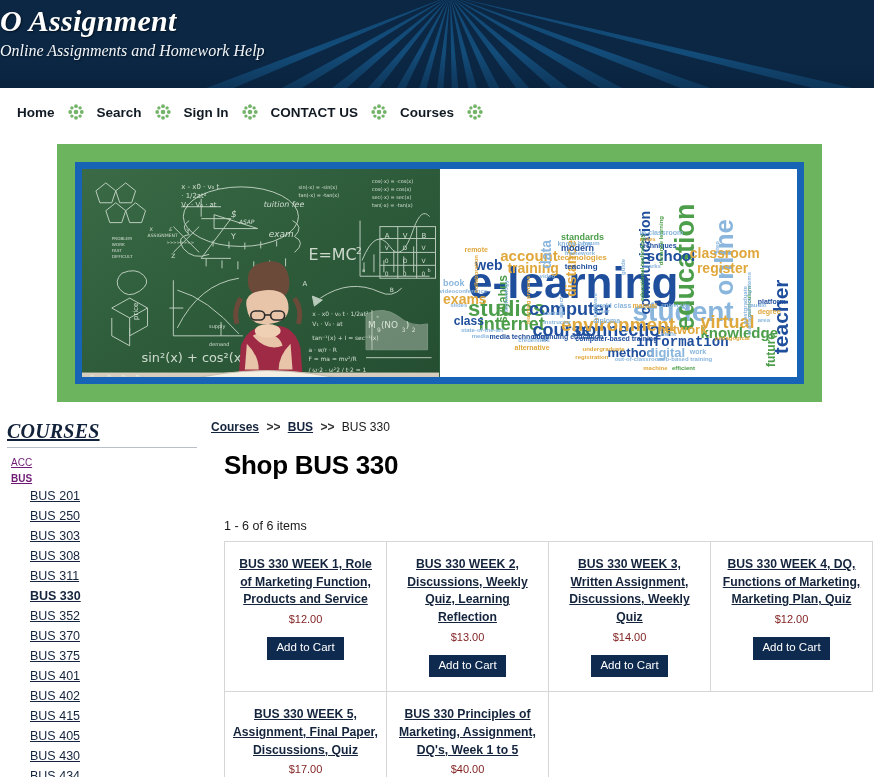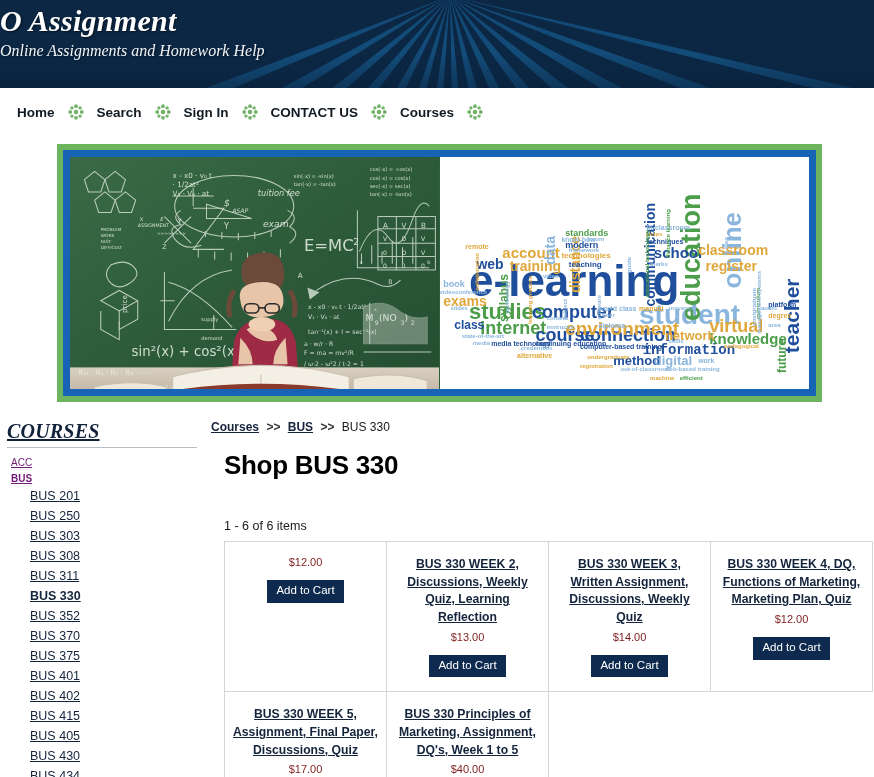--- a/index.html
+++ b/index.html
@@ -77,21 +77,21 @@
     display: inline-block;
   }
 
   
   .banner-wrap {
     padding: 8px 0 0 57px;
   }
   .banner {
     width: 765px; height: 258px;
     background: #6cb45e;
-    padding: 6px;
+    padding: 18px;
   }
   .banner-inner {
     width: 100%; height: 100%;
     background: #1763b5;
     padding: 7px;
   }
   .banner-content {
     width: 100%; height: 100%;
     display: flex;
     background: #ffffff;
@@ -637,21 +637,21 @@
       <a>BUS</a>
       <span class="crumb-sep">&gt;&gt;</span>
       <span class="crumb-current">BUS 330</span>
     </div>
 
     <h1 class="page-title">Shop BUS 330</h1>
 
     <div class="item-count">1 - 6 of 6 items</div>
 
     <div class="grid" id="product-grid">
-        <div class="cell"><div class="prod-price">$12.00</div><button class="add-btn" style="background: rgb(14, 42, 78);">Add to Cart</button></div>
+        <div class="cell"><a class="prod-link">BUS 330 WEEK 1, Role of Marketing Function, Products and Service</a><div class="prod-price">$12.00</div><button class="add-btn" style="background: rgb(14, 42, 78);">Add to Cart</button></div>
         <div class="cell"><a class="prod-link">BUS 330 WEEK 2, Discussions, Weekly Quiz, Learning Reflection</a><div class="prod-price">$13.00</div><button class="add-btn" style="background: rgb(14, 42, 78);">Add to Cart</button></div>
         <div class="cell"><a class="prod-link">BUS 330 WEEK 3, Written Assignment, Discussions, Weekly Quiz</a><div class="prod-price">$14.00</div><button class="add-btn" style="background: rgb(14, 42, 78);">Add to Cart</button></div>
         <div class="cell"><a class="prod-link">BUS 330 WEEK 4, DQ, Functions of Marketing, Marketing Plan, Quiz</a><div class="prod-price">$12.00</div><button class="add-btn" style="background: rgb(14, 42, 78);">Add to Cart</button></div>
         <div class="cell">
           <a class="prod-link">BUS 330 WEEK 5, Assignment, Final Paper, Discussions, Quiz</a>
           <div class="prod-price">$17.00</div>
         </div>
         <div class="cell">
           <a class="prod-link">BUS 330 Principles of Marketing, Assignment, DQ's, Week 1 to 5</a>
           <div class="prod-price">$40.00</div>

